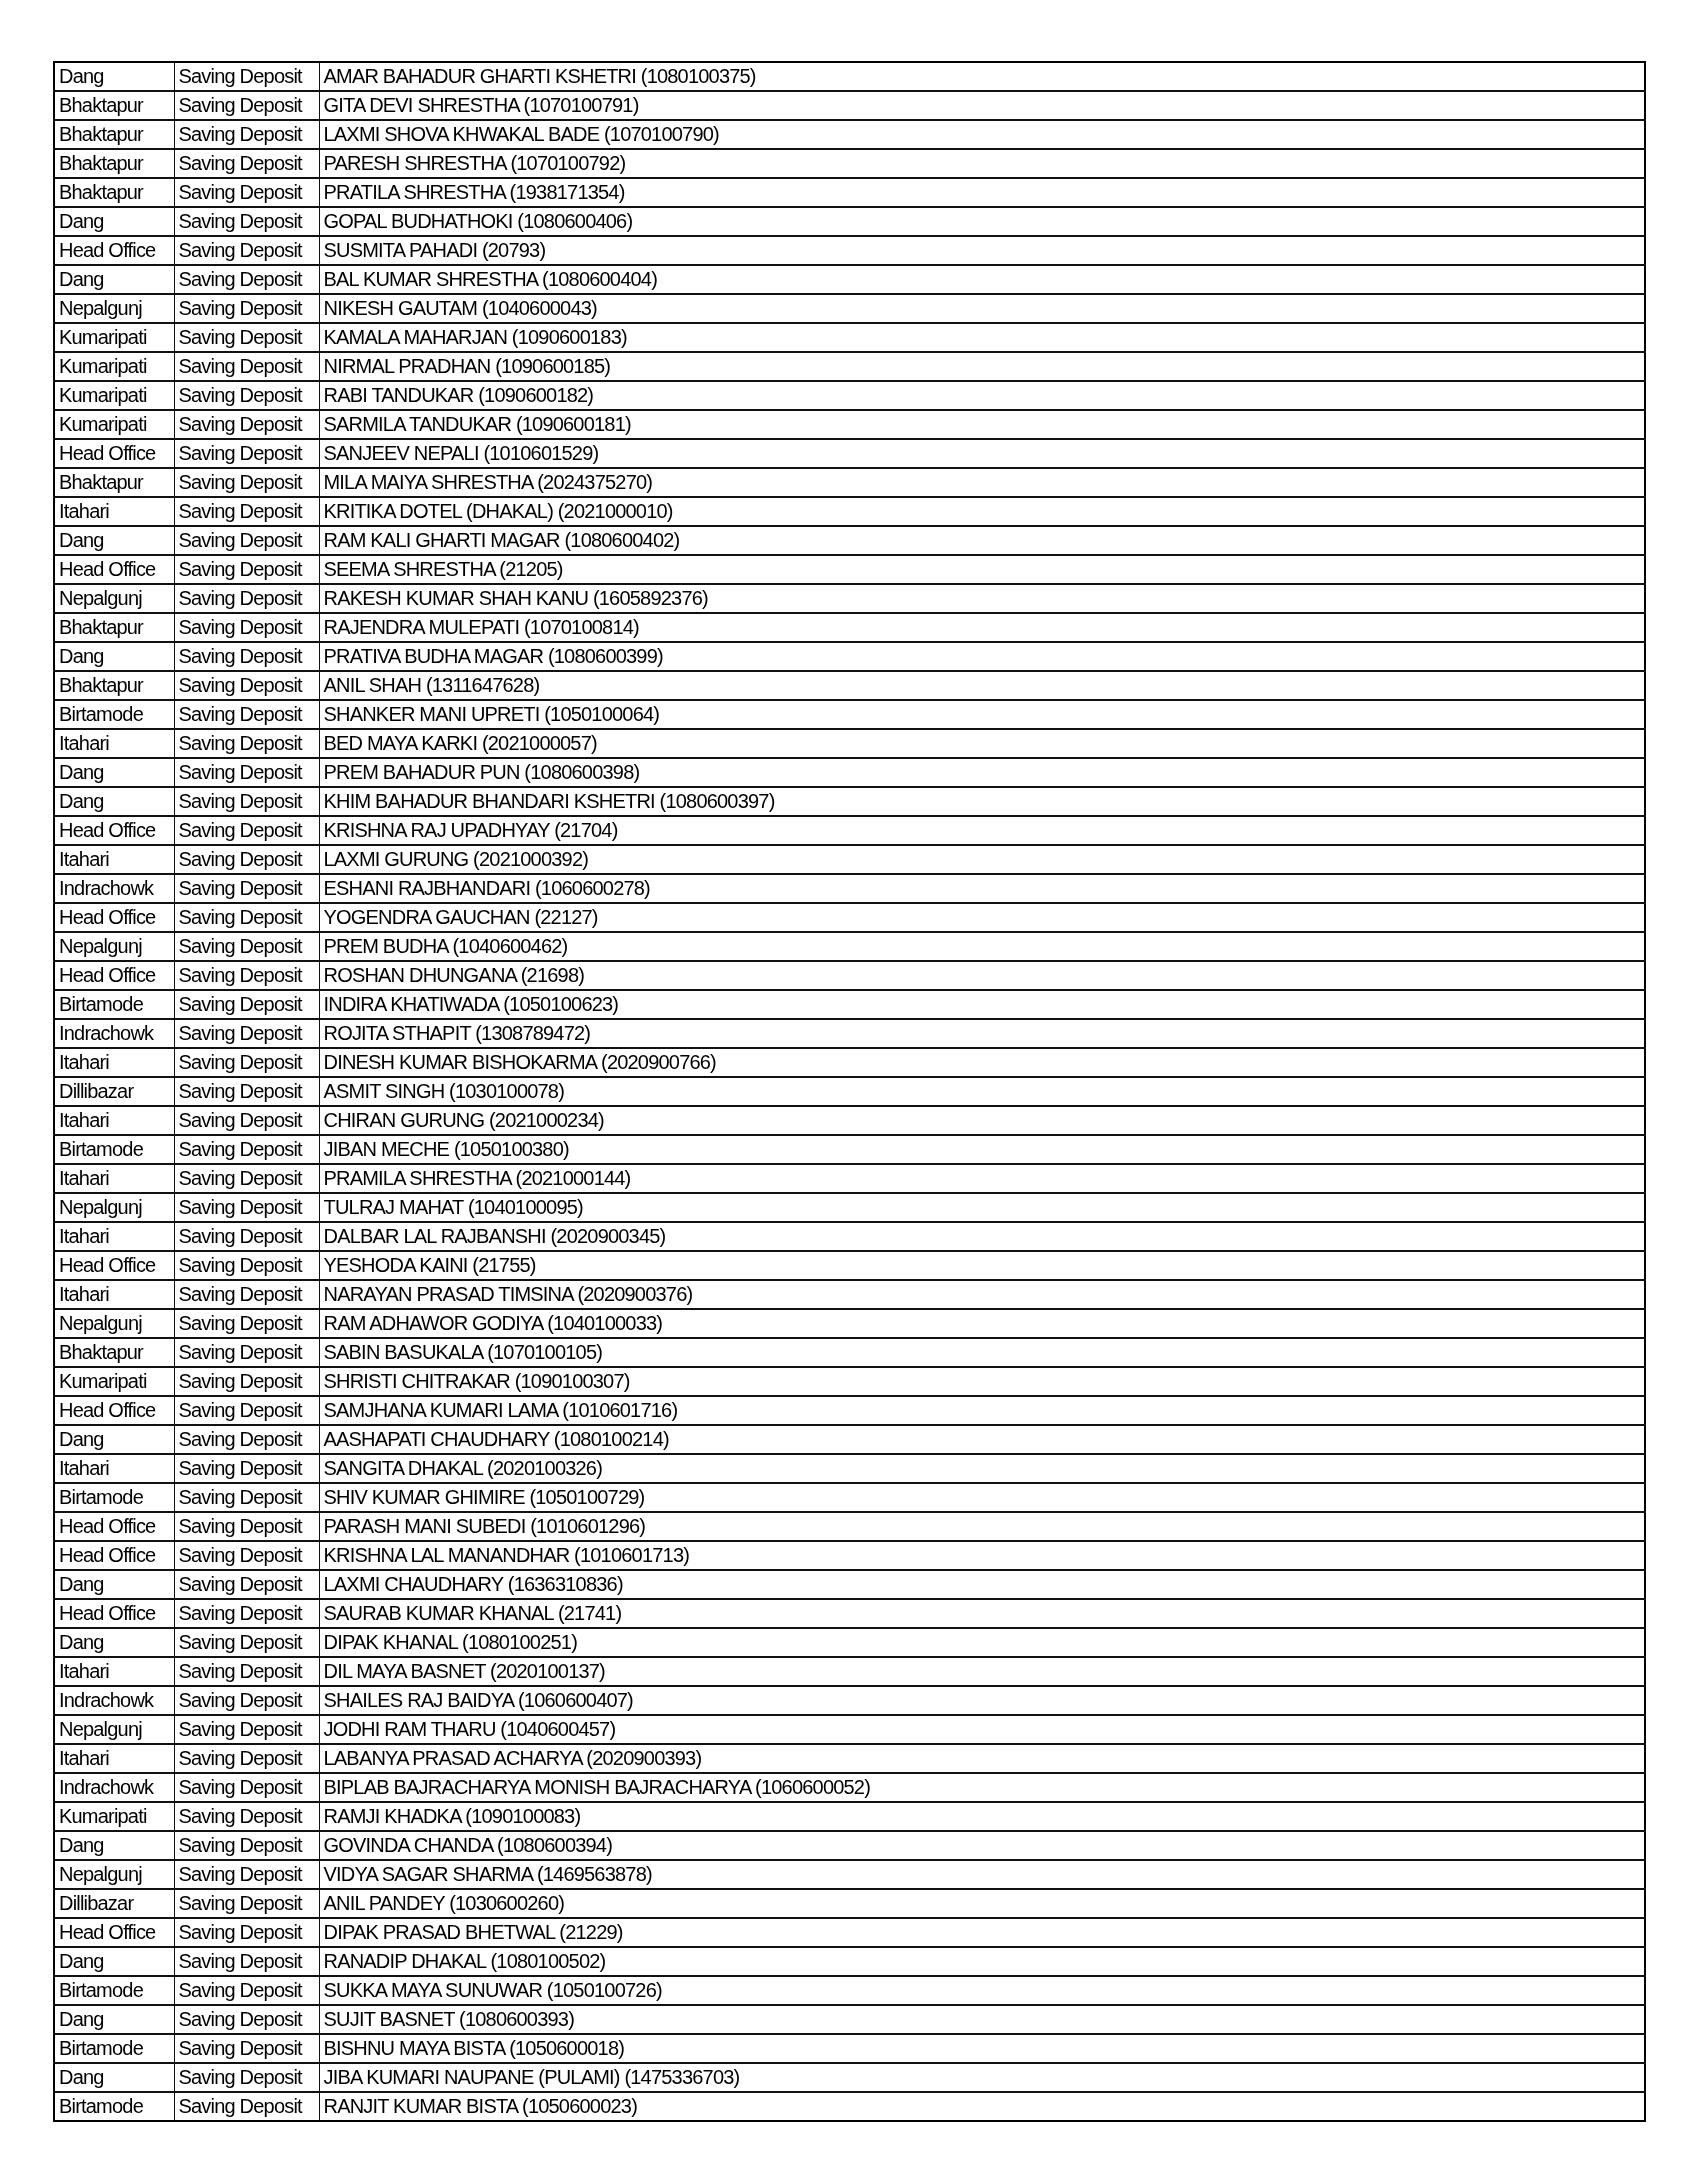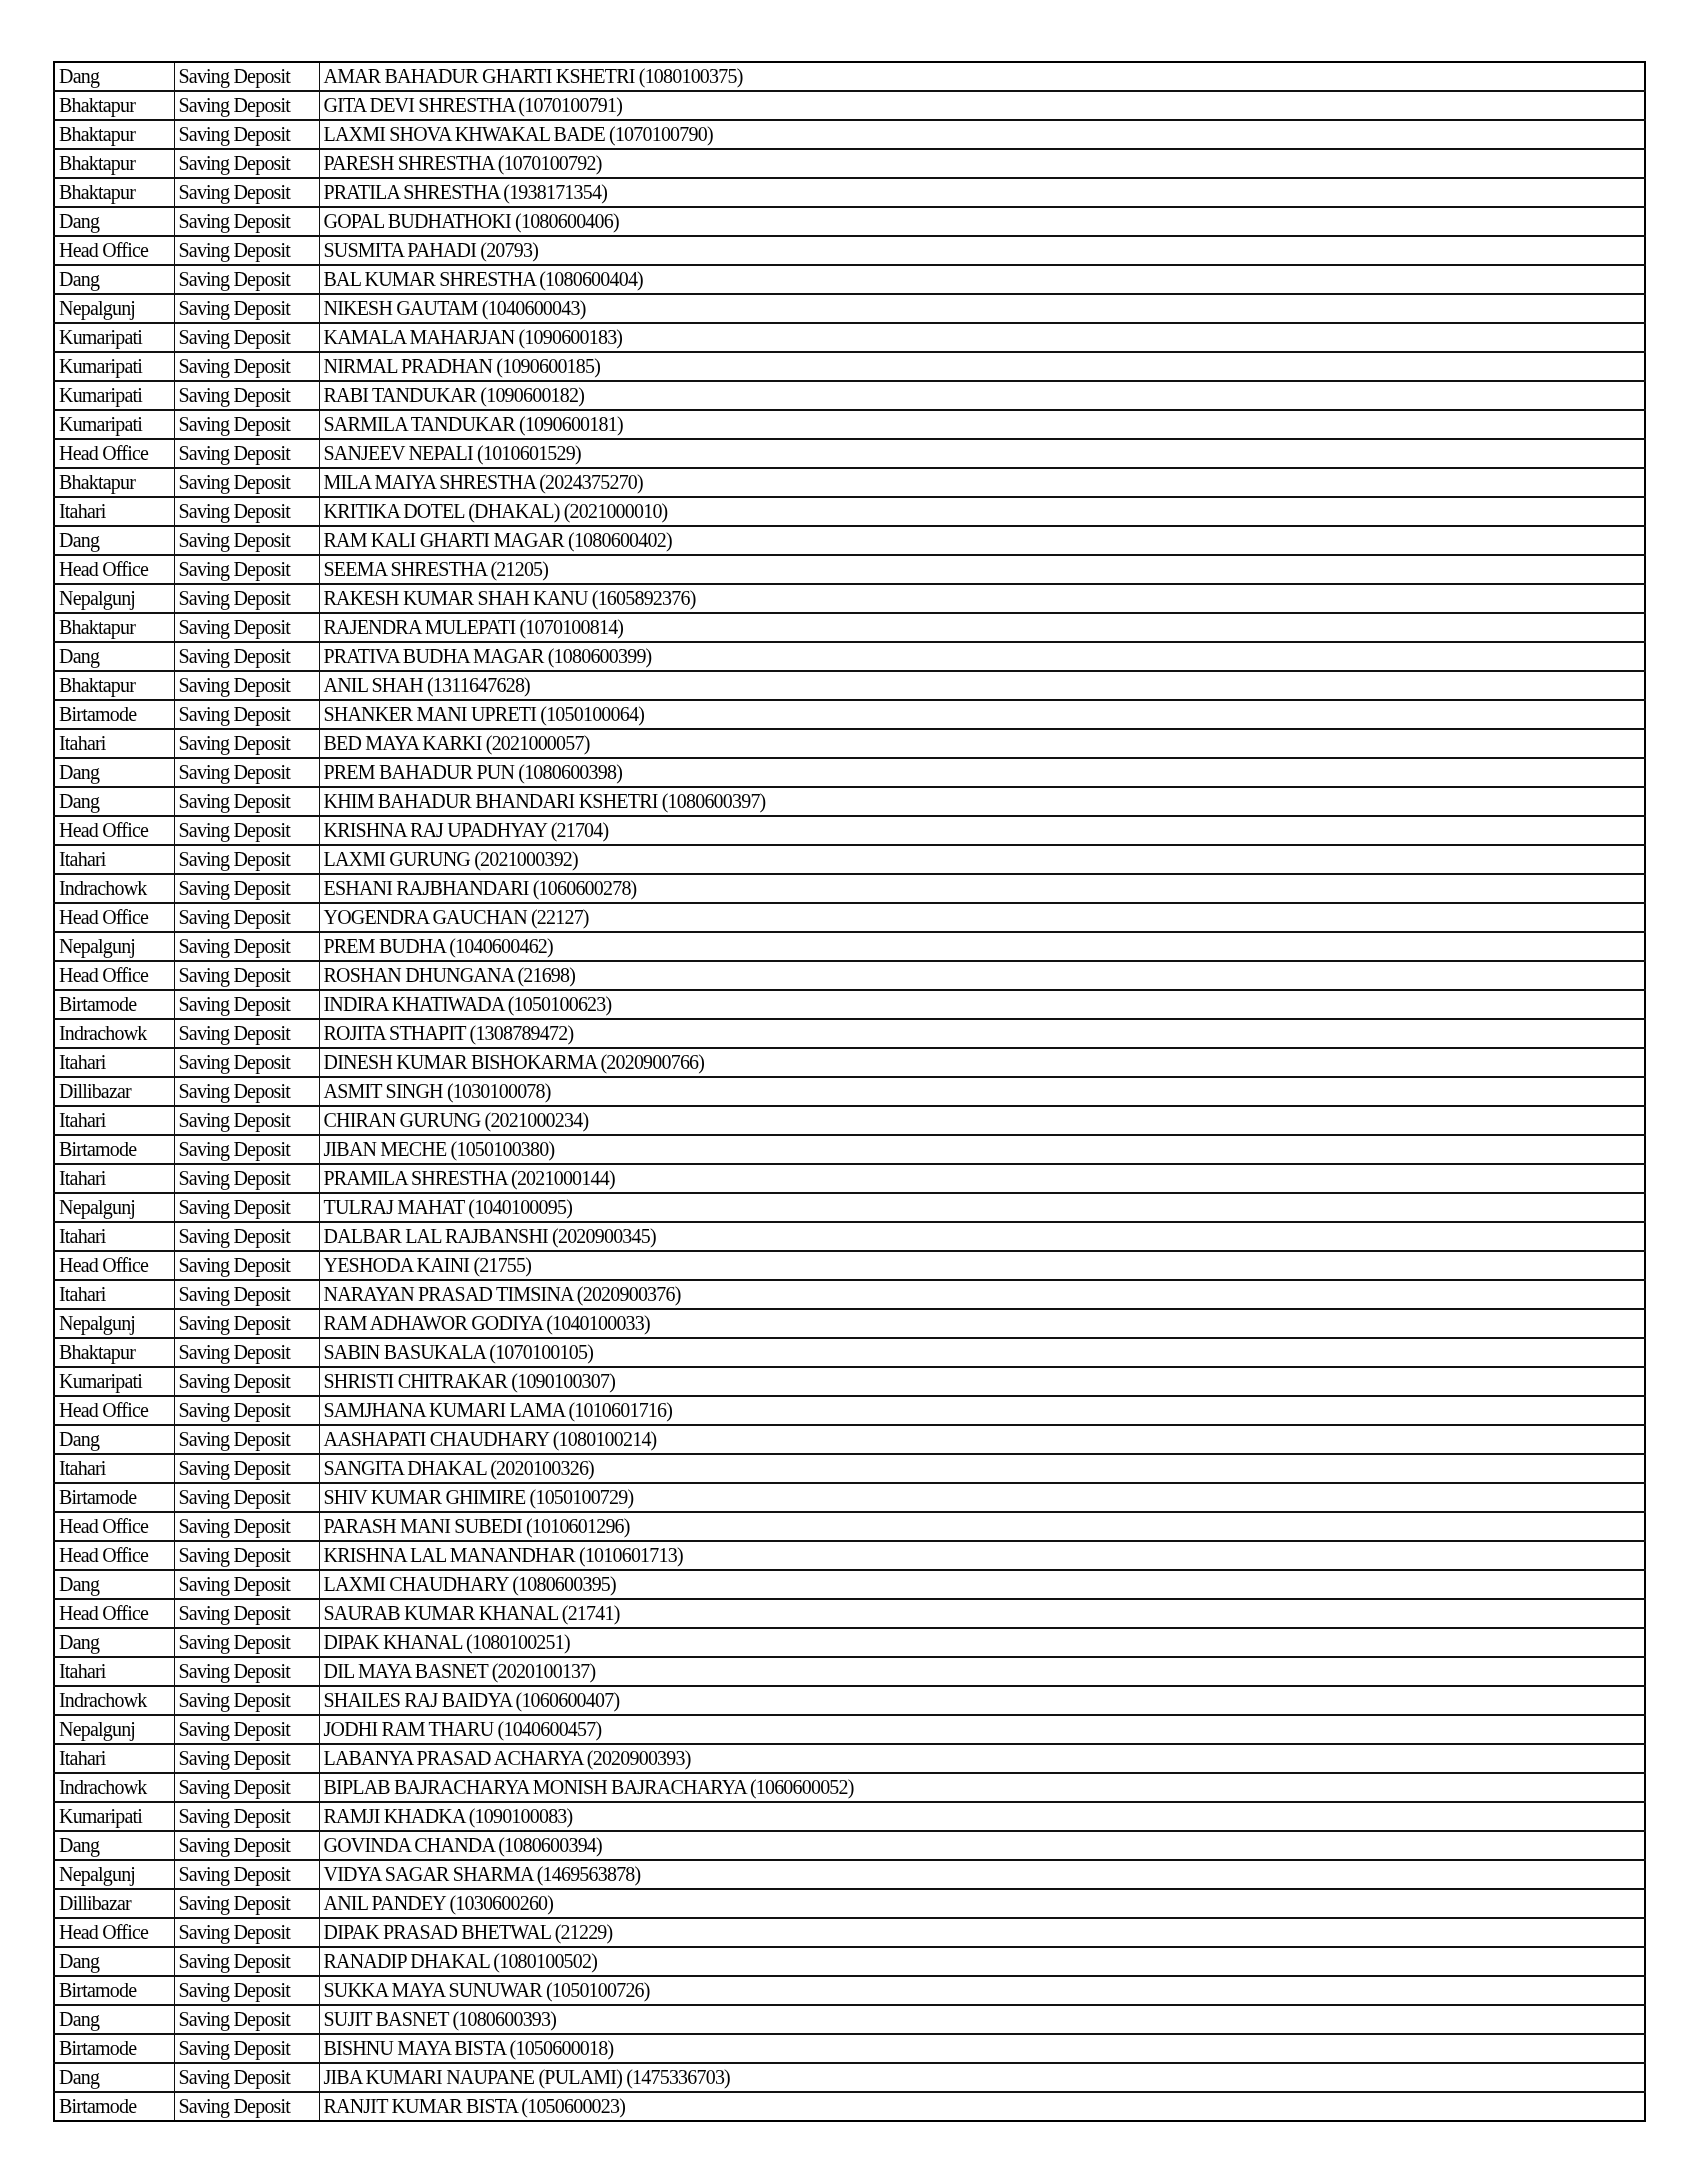--- a/index.html
+++ b/index.html
@@ -15,21 +15,20 @@
       font-family: "Liberation Sans Narrow", "Liberation Sans", "DejaVu Sans", sans-serif;
     }
     #sheet {
       position: absolute;
       left: 53px;
       top: 61px;
       width: 1593px;
       border-collapse: collapse;
       border: 2.6px solid #000;
       table-layout: fixed;
-      font-family: Liberation Serif, serif;
     }
     #sheet td {
       height: 27px;
       padding: 0 0 0 4px;
       border-top: 2px solid #111;
       border-bottom: 0;
       border-left: 1.3px solid #111;
       border-right: 1.3px solid #111;
       font-size: 20px;
       line-height: 26.5px;
@@ -310,21 +309,21 @@
         <td>PARASH MANI SUBEDI (1010601296)</td>
       </tr>
       <tr>
         <td>Head Office</td>
         <td>Saving Deposit</td>
         <td>KRISHNA LAL MANANDHAR (1010601713)</td>
       </tr>
       <tr>
         <td>Dang</td>
         <td>Saving Deposit</td>
-        <td>LAXMI CHAUDHARY (1080600395)</td>
+        <td>LAXMI CHAUDHARY (1636310836)</td>
       </tr>
       <tr>
         <td>Head Office</td>
         <td>Saving Deposit</td>
         <td>SAURAB KUMAR KHANAL (21741)</td>
       </tr>
       <tr>
         <td>Dang</td>
         <td>Saving Deposit</td>
         <td>DIPAK KHANAL (1080100251)</td>

